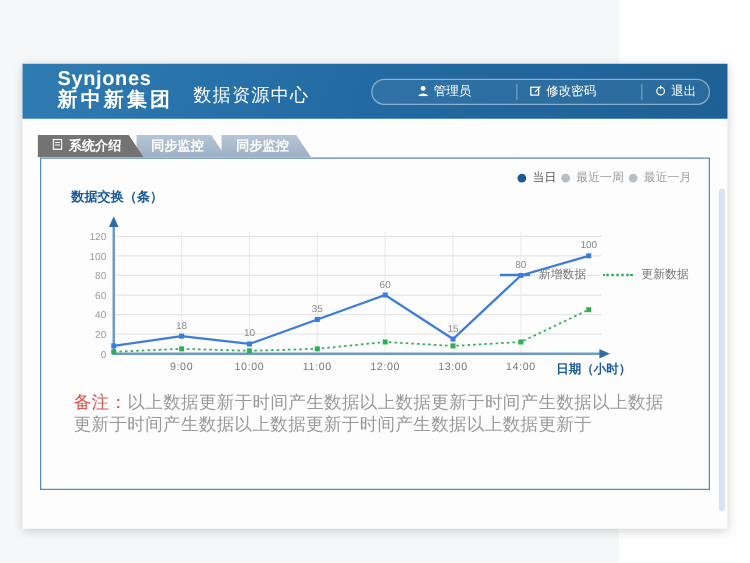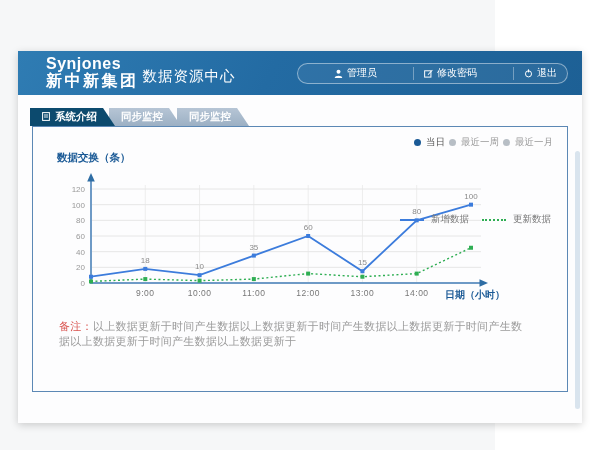--- a/index.html
+++ b/index.html
@@ -9,58 +9,58 @@
   .card { position:absolute; left:18px; top:51px; width:564px; height:372px;
     background:#fdfdfe; box-shadow:0 2px 8px rgba(0,0,0,.18); }
 
   
   .hdr { position:relative; height:44px;
     background:linear-gradient(115deg,#2f7cb3 0%,#236ba3 45%,#1d6095 100%);
     display:flex; align-items:center; padding:0 14px 0 28px; }
   .logo { color:#fff; line-height:1.05; }
   .logo-en { font-size:16px; font-weight:bold; letter-spacing:.5px; }
   .logo-cn { font-size:16px; font-weight:bold; letter-spacing:2.5px; }
-  .app-title { color:#fff; font-size:14.5px; margin-left:4px; margin-top:6px; letter-spacing:1px; }
+  .app-title { color:#fff; font-size:14.5px; margin-left:16px; margin-top:6px; letter-spacing:1px; }
   .userbar { margin-left:auto; display:flex; align-items:center; height:21px;
     border:1px solid rgba(255,255,255,.45); border-radius:11px;
     background:rgba(255,255,255,.06); font-size:10px; color:#fff; }
   .userbar .u-item { display:flex; align-items:flex-end; gap:4px; padding:0 10px; height:13px;
     border-left:1px solid rgba(255,255,255,.35); cursor:pointer;margin-left:26px; }
   .userbar .u-item:first-child { border-left:none; }
   .uicon { display:inline-block; }
 
   
   .nav { height:19px; background:linear-gradient(#ffffff,#e4e5e7);
     border-bottom:1px solid #cfd0d2; display:flex; align-items:center; padding-left:14px; }
   .nav-item { font-size:10.5px; font-weight:bold; color:#1b5a96; padding:0 19px; cursor:pointer; }
   .nav-sep { width:1px; height:11px; background:#c6c7c9; }
 
   
   .tabs { display:flex; margin:13px 0 0 12px; height:18px; position:relative; z-index:2; }
   .tab { display:flex; align-items:center; gap:5px; color:#fff; font-size:10.5px; font-weight:bold;
     padding:0 18px 0 12px; clip-path:polygon(0 0,calc(100% - 12px) 0,100% 100%,0 100%); cursor:pointer; }
-  .tab.active { background:#0c4a6e; z-index:3; }
+  .tab.active { background:#737373; z-index:3; }
   .tab.inactive { background:linear-gradient(#b6c5d5,#9cb0c4); margin-left:-6px; z-index:1; }
   .tab.inactive + .tab.inactive { margin-left:-4px; }
 
   
   .panel { position:relative; margin:0 14px; height:266px;
     border:1px solid #5c88b5; background:#fdfdfe; }
   .radio-row { position:absolute; top:9px; right:14px; display:flex; gap:4px; align-items:center; }
   .radio-opt { display:flex; align-items:center; gap:5px; font-size:9.5px; color:#999; cursor:pointer; }
   .radio-opt.sel { color:#555; }
   .dot { width:7px; height:7px; border-radius:50%; background:#b7bec5; }
   .radio-opt.sel .dot { background:#1b5a96; }
   .ylabel { position:absolute; left:24px; top:24px; font-size:10.5px; font-weight:bold; color:#1b5a96; }
   #chart-svg { position:absolute; left:0; top:44px; }
   .legend { position:absolute; right:16px; top:86px; display:flex; gap:13px; }
   .lg-item { display:flex; align-items:center; gap:7px; font-size:9.5px; color:#777; }
   .lg-line { width:24px; border-top:2px solid #3c7cdc; }
   .lg-line.dotted { border-top-style:dotted; border-top-color:#2fae53; }
-  .note { position:absolute; left:26px; right:36px; bottom:42px; font-size:11px; color:#9a9a9a; letter-spacing:.3px; }
+  .note { position:absolute; left:26px; right:36px; bottom:42px; font-size:14px; color:#9a9a9a; letter-spacing:.3px; }
   .note .pre { color:#d9534f; }
   .scrollbar { position:absolute; right:2px; top:100px; width:5px; height:258px;
     background:#d9e4ee; border-radius:3px; }
 </style>
 </head>
 <body>
 
 <div class="stage">
   <div class="card">
 

